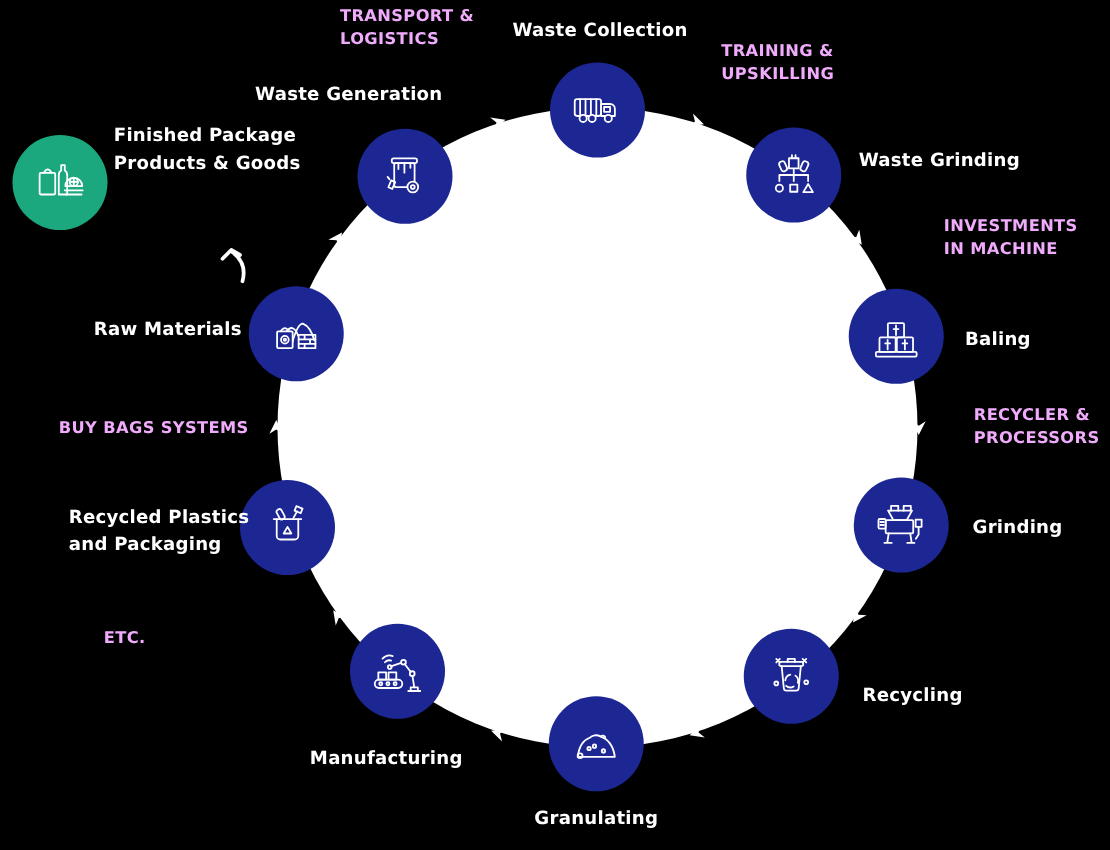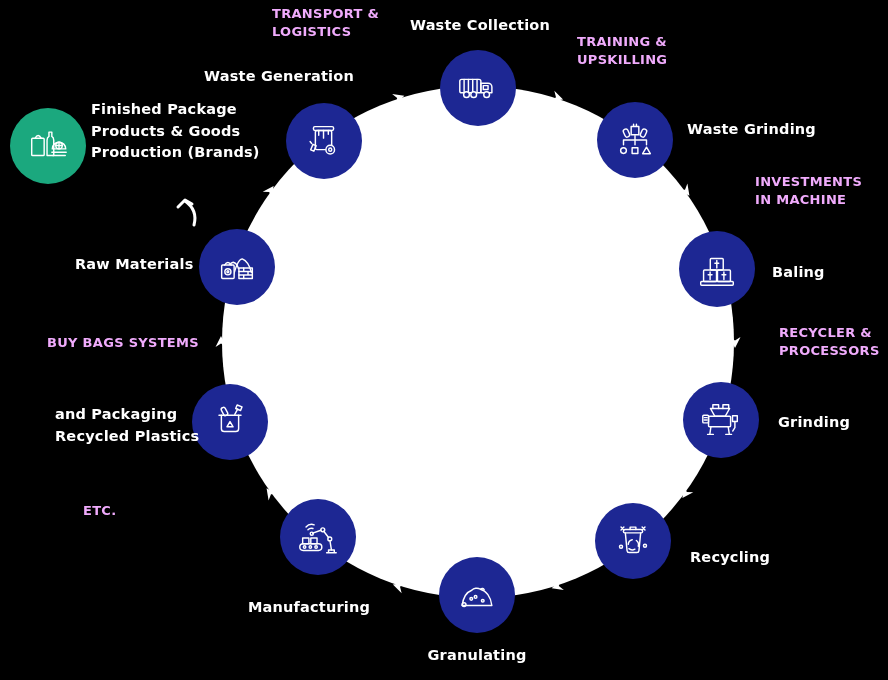--- a/index.html
+++ b/index.html
@@ -170,22 +170,22 @@
     <svg width="46" height="46" viewBox="0 0 48 48" fill="none" stroke="#fff" stroke-width="1.5" stroke-linecap="round" stroke-linejoin="round">
       <path d="M12.5 17 h23"></path>
       <path d="M15 17 v14 a3 3 0 0 0 3 3 h12 a3 3 0 0 0 3 -3 V17"></path>
       <path d="M24 23.5 l3.2 5.5 h-6.4 z"></path>
       <rect x="16" y="8.5" width="4.5" height="9" rx="2" transform="rotate(-28 18.2 13)"></rect>
       <path d="M29 16 l3 -5.5"></path>
       <rect x="30.5" y="7" width="5.5" height="4" transform="rotate(22 33 9)"></rect>
     </svg>
   </div>
   <div class="wlabel" style="left:55px;top:403px">
+    <span>Recycled Plastics</span>
     <span>and Packaging</span>
-    <span>Recycled Plastics</span>
   </div>
 
   <div class="node" style="left:199px;top:229px">
     <svg width="46" height="46" viewBox="0 0 48 48" fill="none" stroke="#fff" stroke-width="1.5" stroke-linecap="round" stroke-linejoin="round">
       <path d="M11.5 32 q 4 -12.5 8.5 -13 q 4 1 5.5 6.5"></path>
       <path d="M20.5 32 q 4.5 -16.5 9 -16.5 q 6.5 2.5 9.5 14"></path>
       <rect x="26" y="25" width="14" height="11"></rect>
       <path d="M26 28.7 h14 M26 32.4 h14 M31 25 v3.7 M35.5 28.7 v3.7 M31 32.4 v3.6"></path>
       <rect x="8" y="22" width="13" height="14" rx="1" fill="#1d2793"></rect>
       <path d="M11 22 q 3.5 -5.5 7 0"></path>
@@ -202,21 +202,20 @@
       <path d="M23 34 V18 q 0 -3 2 -4 v-4.5 h3 V14 q 2 1 2 4 v16 z"></path>
       <path d="M28.5 27 a 7 7 0 0 1 14 0 z"></path>
       <path d="M28 30.5 h15 M29 34 h13"></path>
       <circle cx="35.5" cy="23.5" r="3.4"></circle>
       <path d="M35.5 20.1 v6.8 M32.1 23.5 h6.8"></path>
     </svg>
   </div>
   <div class="wlabel" style="left:91px;top:99px;line-height:21.5px">
     <span>Finished Package</span>
     <span>Products &amp; Goods</span>
-    <span>Production (Brands)</span>
   </div>
 
   <div class="glabel" style="left:272px;top:5px">
     <span>TRANSPORT &amp;</span>
     <span>LOGISTICS</span>
   </div>
 
   <div class="glabel" style="left:577px;top:33px">
     <span>TRAINING &amp;</span>
     <span>UPSKILLING</span>

